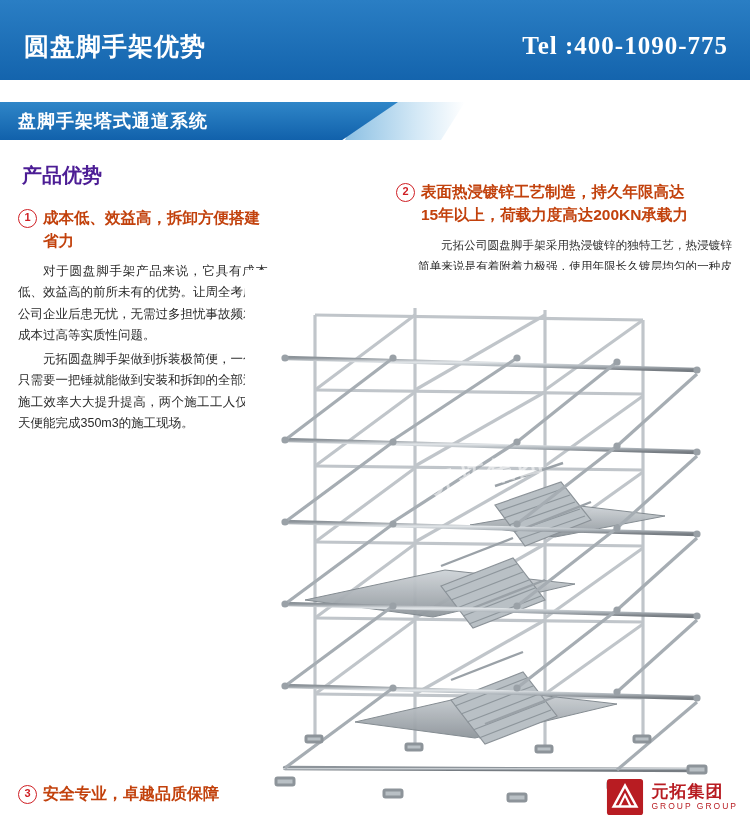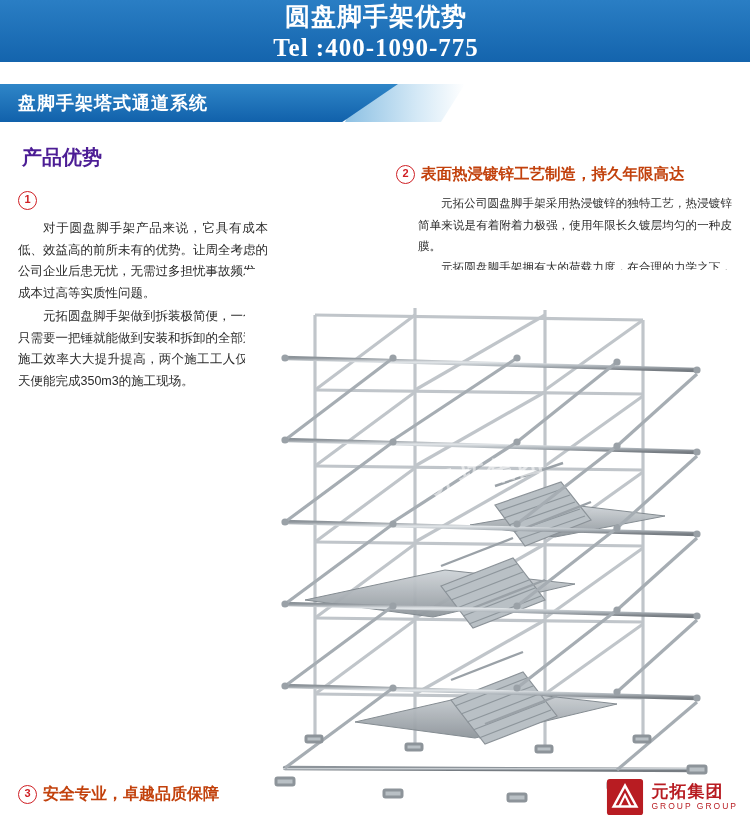--- a/index.html
+++ b/index.html
@@ -12,29 +12,28 @@
     background: #ffffff;
     font-family: "Liberation Sans", sans-serif;
     color: #1a1a1a;
     overflow: hidden;
     position: relative;
   }
 
   
   .header {
     position: relative;
-    height: 62px;
+    height: 80px;
     background: #1b6fb8;
     background: linear-gradient(to bottom, #2a7ec4 0%, #1464ad 100%);
     display: flex;
     align-items: center;
     justify-content: space-between;
-    padding: 0 22px 0 24px;
+    padding: 12px 22px 0 24px;
     box-sizing: border-box;
-    flex-direction: column;
   }
   .header-title {
     color: #ffffff;
     font-size: 25px;
     font-weight: bold;
     letter-spacing: 1px;
   }
   .header-tel {
     color: #ffffff;
     font-size: 25px;
@@ -228,33 +227,35 @@
 </div>
 
 <div class="content">
 
   <div class="section-heading">产品优势</div>
 
   <div class="col-left">
     <div class="point">
       <div class="num-circle">1</div>
       <div>
+        <div class="point-title">成本低、效益高，拆卸方便搭建省力</div>
       </div>
     </div>
     <div class="body-text">
       <p>对于圆盘脚手架产品来说，它具有成本低、效益高的前所未有的优势。让周全考虑的公司企业后患无忧，无需过多担忧事故频发、成本过高等实质性问题。</p>
       <p>元拓圆盘脚手架做到拆装极简便，一个人只需要一把锤就能做到安装和拆卸的全部过程施工效率大大提升提高，两个施工工人仅需1天便能完成350m3的施工现场。</p>
     </div>
   </div>
 
   <div class="col-right">
     <div class="point">
       <div class="num-circle">2</div>
       <div>
         <div class="point-title">表面热浸镀锌工艺制造，持久年限高达</div>
+        <div class="point-title">15年以上，荷载力度高达200KN承载力</div>
       </div>
     </div>
     <div class="right-body">
       <p>元拓公司圆盘脚手架采用热浸镀锌的独特工艺，热浸镀锌简单来说是有着附着力极强，使用年限长久镀层均匀的一种皮膜。</p>
       <p>元拓圆盘脚手架拥有大的荷载力度，在合理的力学之下，有着高达200KN的承载力。</p>
     </div>
   </div>
 </div>
 
 <div class="photo">

